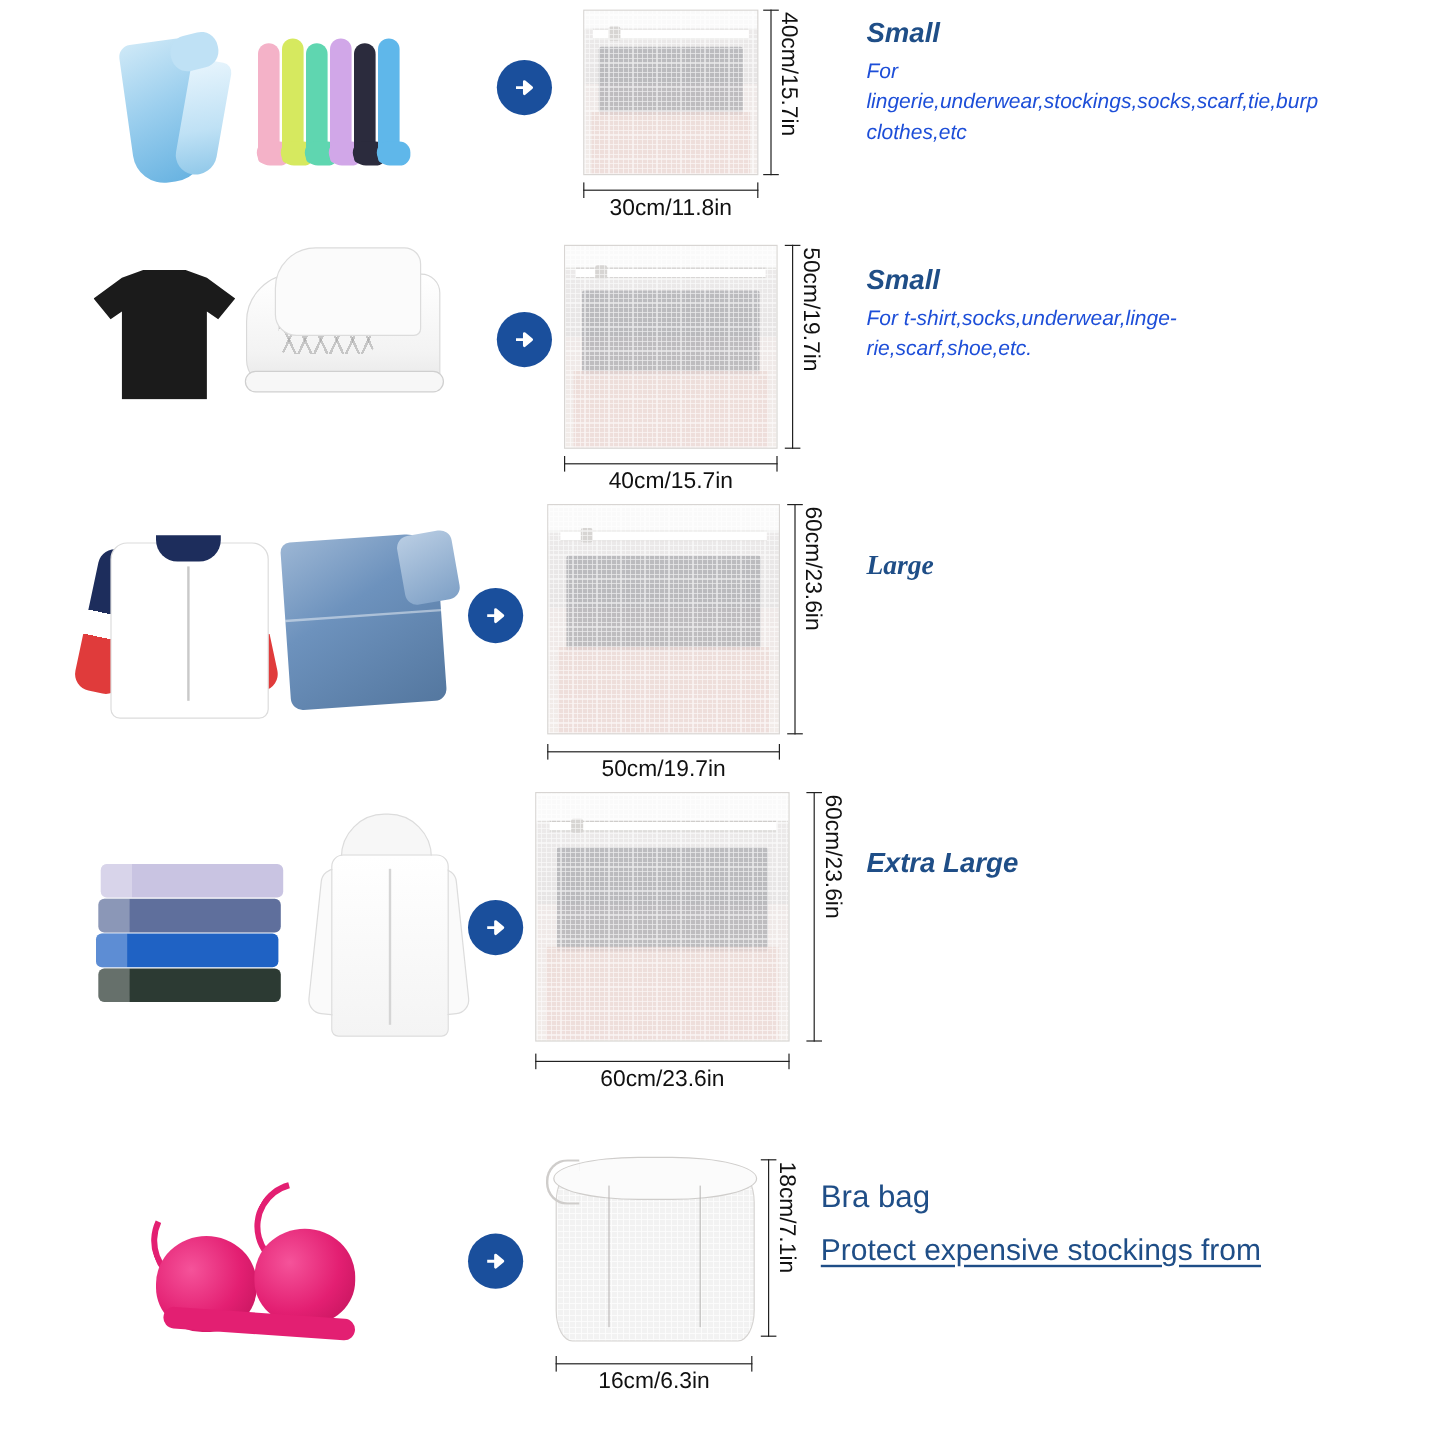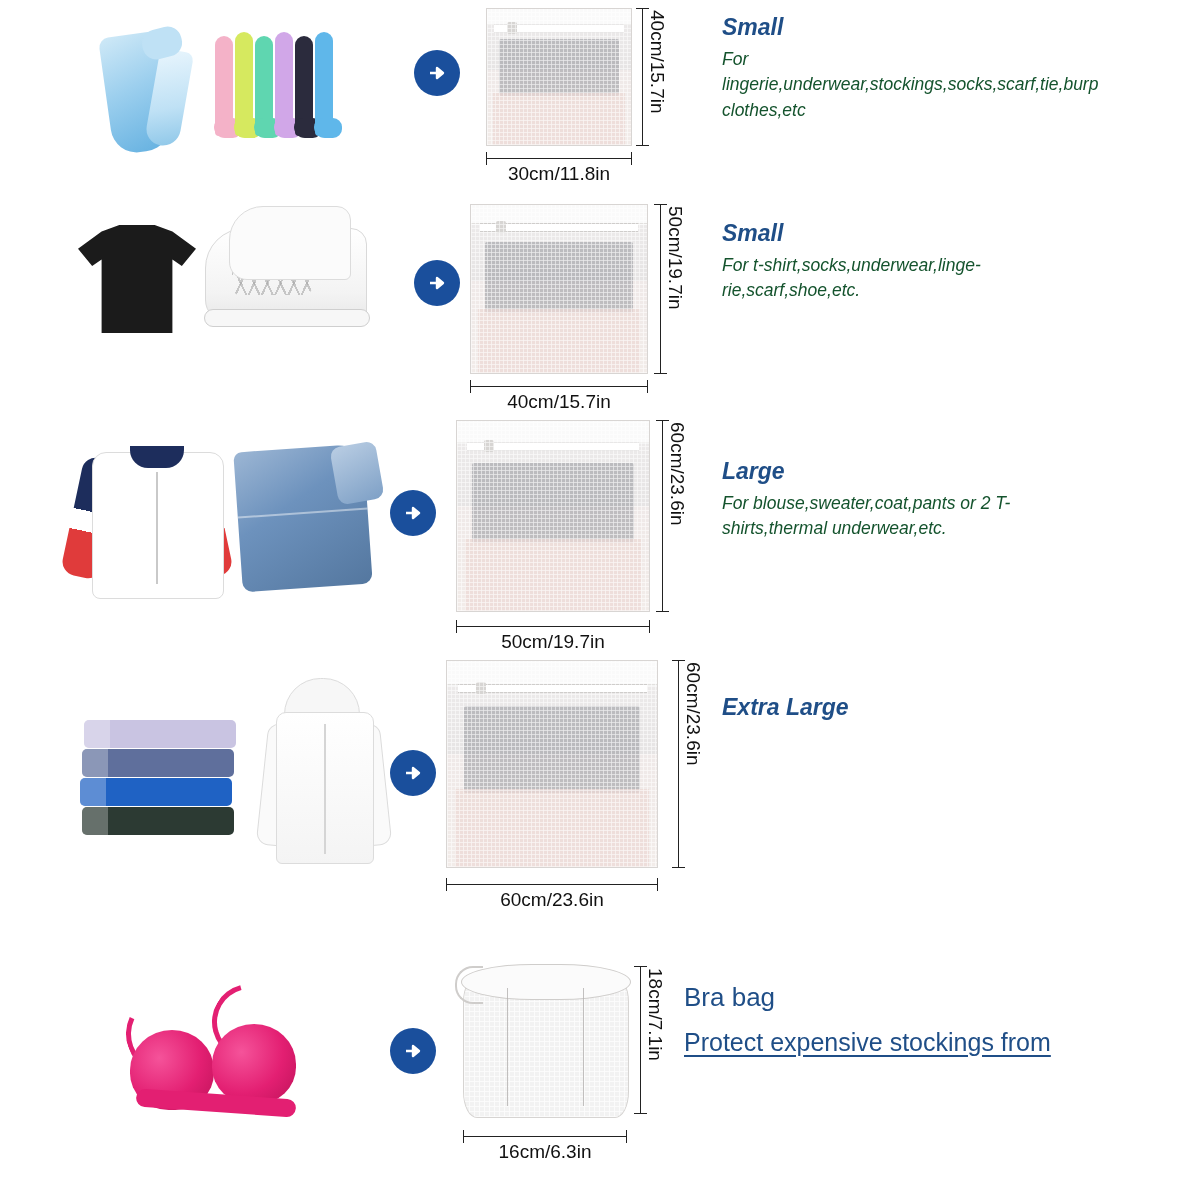--- a/index.html
+++ b/index.html
@@ -151,21 +151,21 @@
   .txt .title {
     font-size: 23px;
     font-weight: bold;
     font-style: italic;
     color: #1f4e87;
     margin-bottom: 6px;
   }
   .txt .desc {
     font-size: 17.5px;
     font-style: italic;
-    color: #14532d;
+    color: #1d4ed8;
     line-height: 1.45;
     max-width: 310px;
   }
 
   
   .bra-title {
     position: absolute;
     font-size: 26px;
     color: #1f4e87;
   }
@@ -500,23 +500,22 @@
     <div class="inner-dark"></div>
       <div class="inner-pink"></div>
       <div class="mesh"></div>
   </div>
 
   <div class="dim-v" style="left:662px;top:0px;height:192px;"></div>
   <div class="dim-v-label" style="left:666px;top:2px;">60cm/23.6in</div>
   <div class="dim-h" style="left:456px;top:206px;width:194px;"></div>
   <div class="dim-h-label" style="left:450px;top:211px;width:206px;">50cm/19.7in</div>
 
-  <div class="txt" style="left:722px;top:38px;">
+  <div class="txt" style="left:722px;top:38px;font-family:Liberation Serif, serif;">
     <div class="title">Large</div>
-    <div class="desc">For blouse,sweater,coat,pants or 2 T-shirts,thermal underwear,etc.</div>
   </div>
 </div>
 
 <div class="row" style="top:650px;height:280px;">
 
   <div style="position:absolute;left:80px;top:70px;width:170px;height:120px;">
     <div class="towel" style="left:4px;top:0px;background:#c9c4e2;"></div>
     <div class="towel" style="left:2px;top:29px;background:#5f6f9c;"></div>
     <div class="towel" style="left:0px;top:58px;background:#1f62c4;"></div>
     <div class="towel" style="left:2px;top:87px;background:#2c3a33;"></div>
@@ -542,21 +541,21 @@
     <div class="inner-dark"></div>
       <div class="inner-pink"></div>
       <div class="mesh"></div>
   </div>
 
   <div class="dim-v" style="left:678px;top:10px;height:208px;"></div>
   <div class="dim-v-label" style="left:682px;top:12px;">60cm/23.6in</div>
   <div class="dim-h" style="left:446px;top:234px;width:212px;"></div>
   <div class="dim-h-label" style="left:440px;top:239px;width:224px;">60cm/23.6in</div>
 
-  <div class="txt" style="left:722px;top:44px;">
+  <div class="txt" style="left:722px;top:56px;">
     <div class="title">Extra Large</div>
   </div>
 </div>
 
 <div class="row" style="top:940px;height:260px;">
 
   <div style="position:absolute;left:120px;top:50px;width:220px;height:130px;">
     <div class="strap" style="left:6px;top:4px;width:70px;height:70px;transform:rotate(-20deg);"></div>
     <div class="strap" style="left:92px;top:-6px;width:66px;height:66px;transform:rotate(30deg);"></div>
     <div class="shape cup" style="left:10px;top:40px;"></div>

